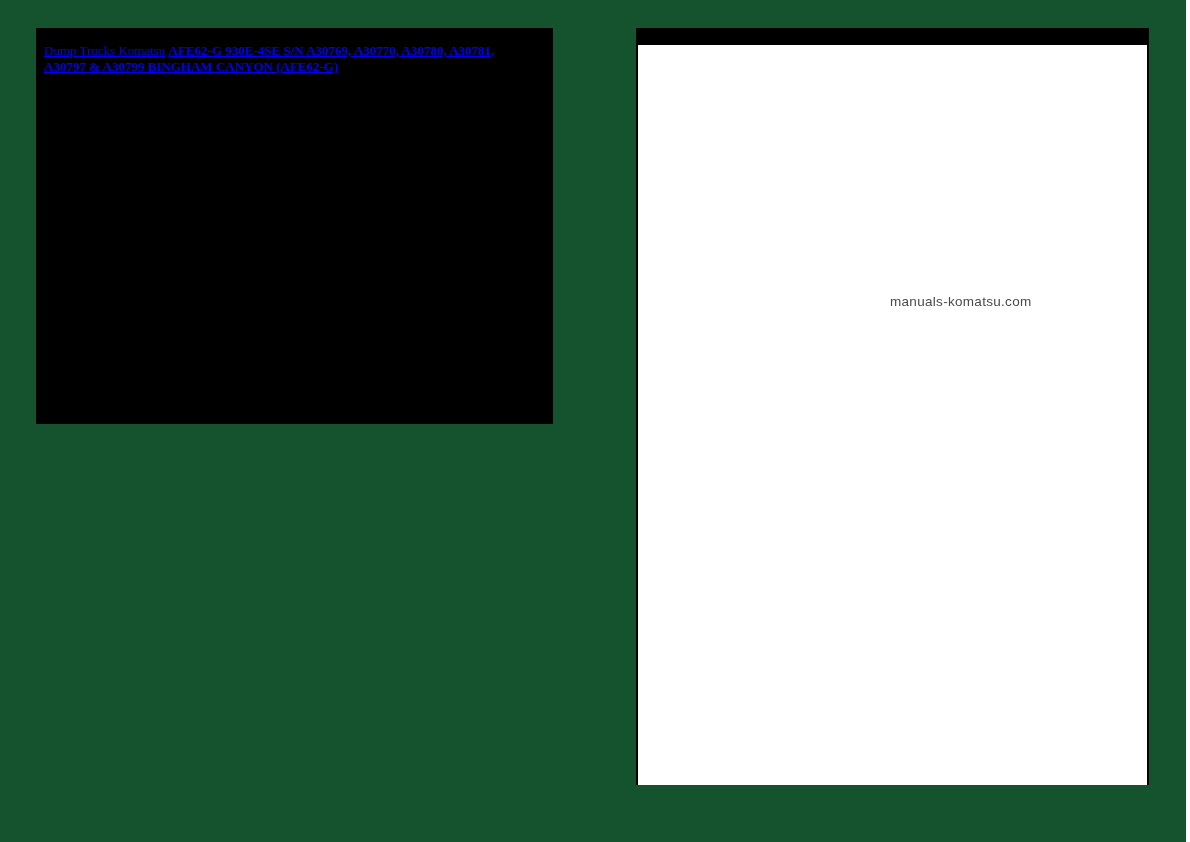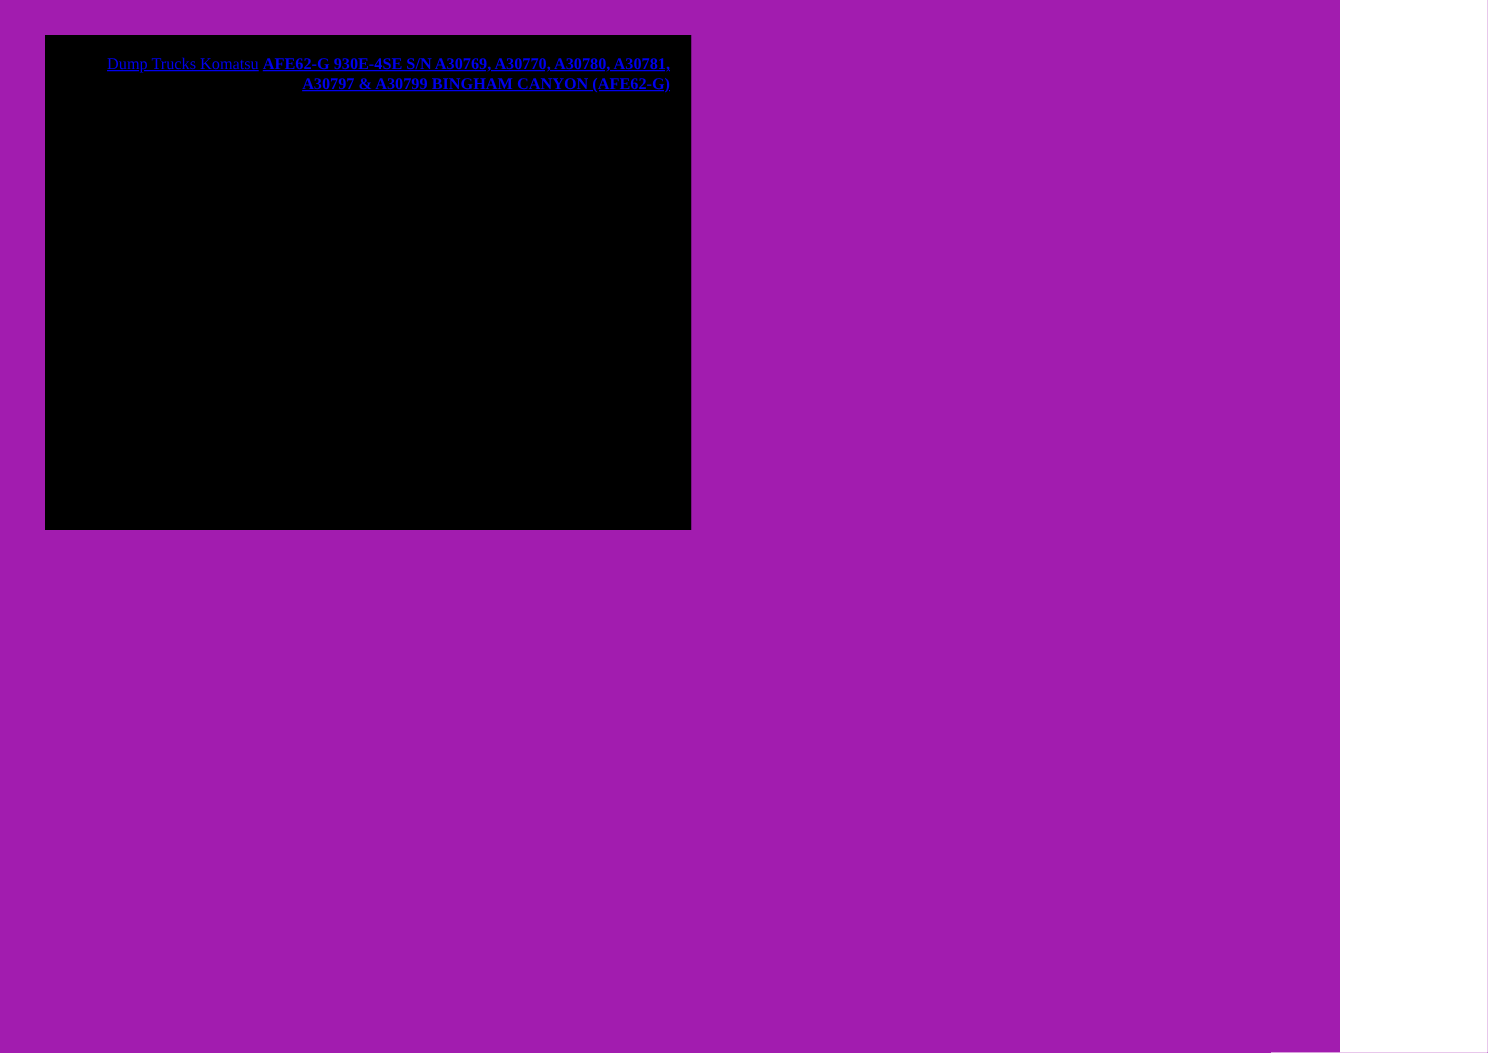--- a/index.html
+++ b/index.html
@@ -1,17 +1,17 @@
 <!DOCTYPE html>
 <html><head>
 <meta charset="utf-8">
 <style>
   html,body{margin:0;padding:0;background:#ffffff;width:1190px;height:842px;overflow:hidden;
     font-family:"Liberation Sans",sans-serif;}
-  .page{position:relative;width:1072px;height:842px;background:#a21caf;text-align:right;}
+  .page{position:relative;width:1186px;height:842px;background:#14532d;}
 
   
   .left-box{position:absolute;left:36px;top:28px;width:517px;height:396px;background:#000;}
   .crumb{margin:0;padding:15px 8px 0 8px;width:492px;
     font-family:"Liberation Serif",serif;font-size:13px;line-height:16px;}
   .crumb a{color:#0000EE;text-decoration:underline;cursor:pointer;}
   .crumb a.bold{font-weight:bold;}
 
   
   .right-panel{position:absolute;left:636px;top:28px;width:513px;height:757px;background:#fff;}
@@ -24,13 +24,24 @@
 </style>
 </head>
 <body>
 
 <div class="page">
 
   <div class="left-box">
     <p class="crumb"><a>Dump Trucks Komatsu</a> <a class="bold">AFE62-G 930E-4SE S/N A30769, A30770, A30780, A30781, A30797 &amp; A30799 BINGHAM CANYON (AFE62-G)</a></p>
   </div>
 
+  <div class="right-panel">
+    <div class="top-bar"></div>
+    <div class="side-border l"></div>
+    <div class="side-border r"></div>
+
+    <div class="watermark">manuals-komatsu.com</div>
+
+    <svg class="diagram" width="513" height="757" viewBox="636 28 1149 785" preserveAspectRatio="none">
+      
+    </svg>
+  </div>
 </div>
 
 </body></html>

